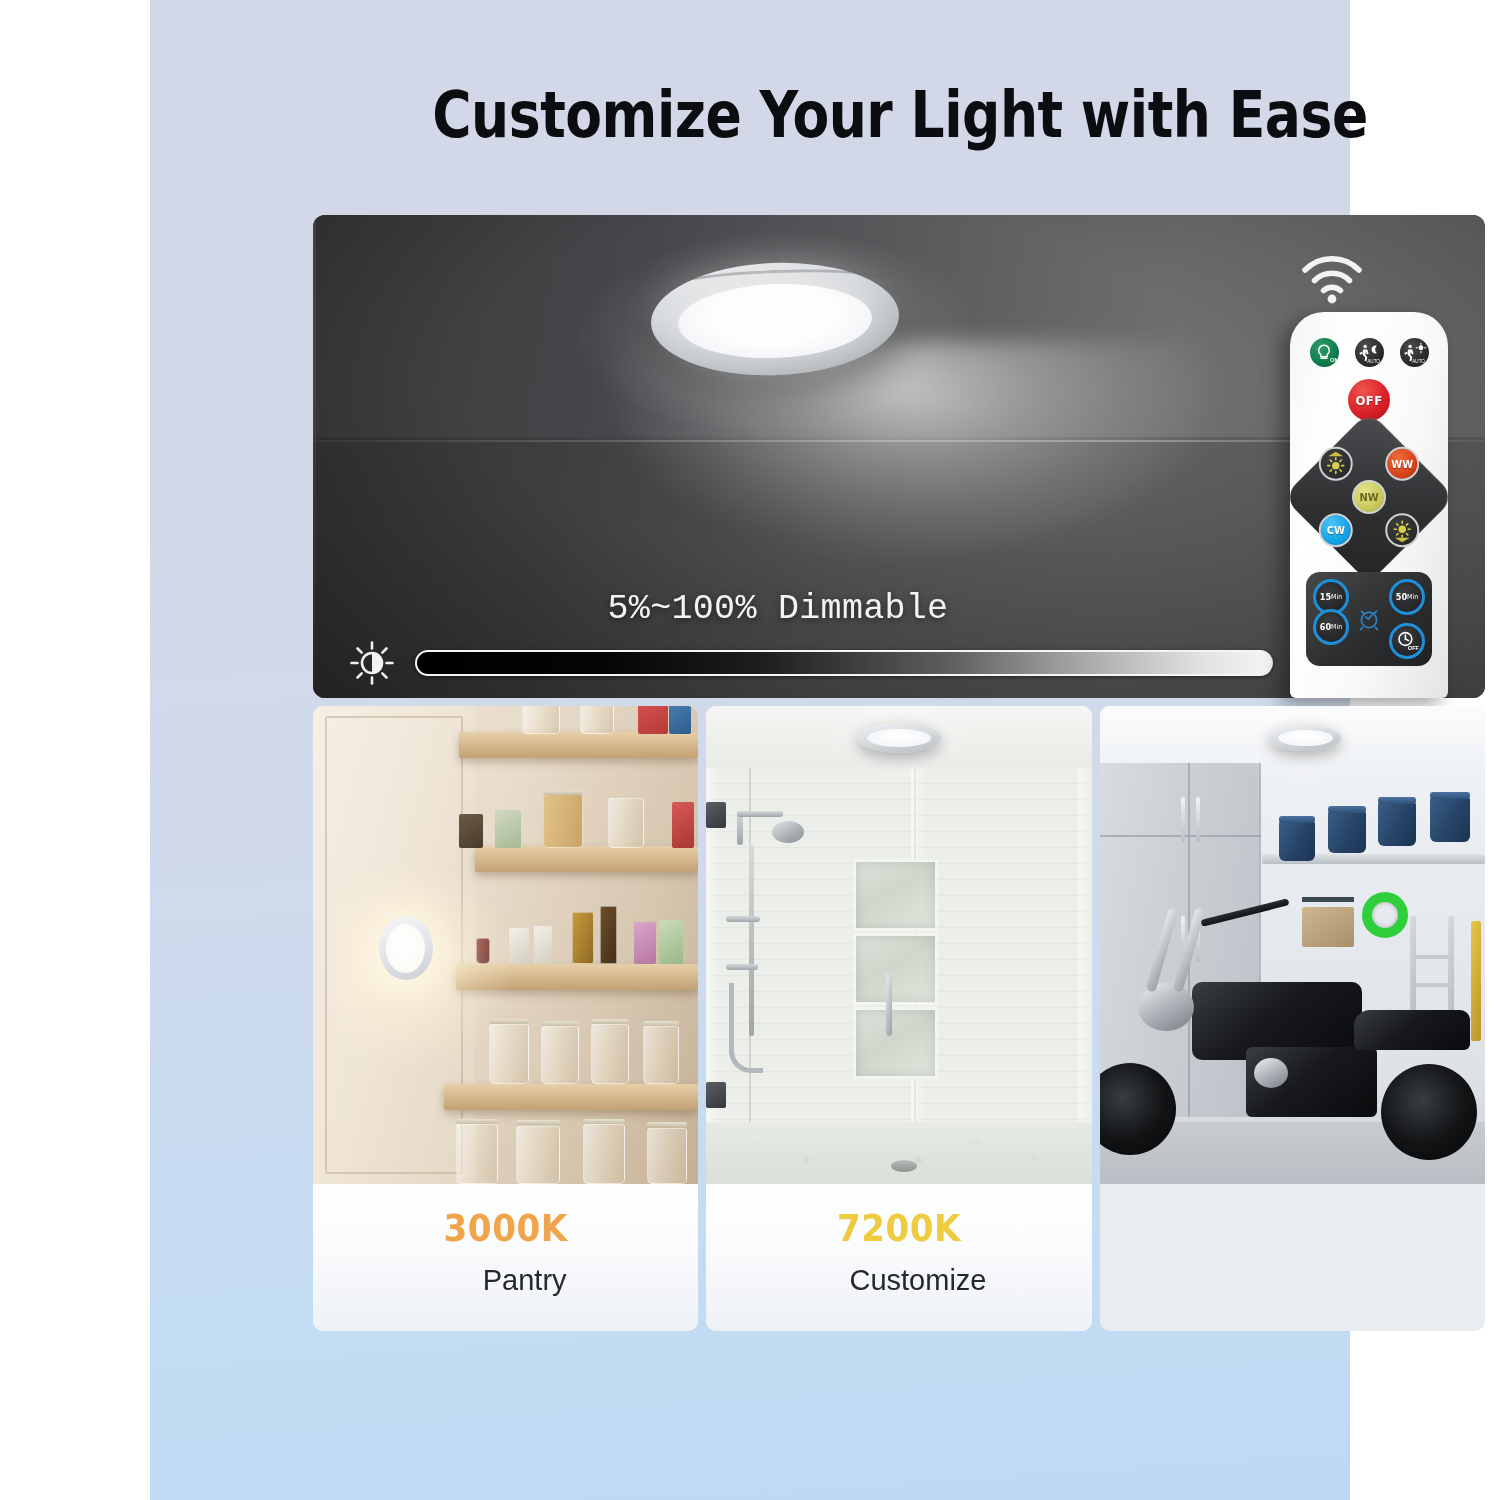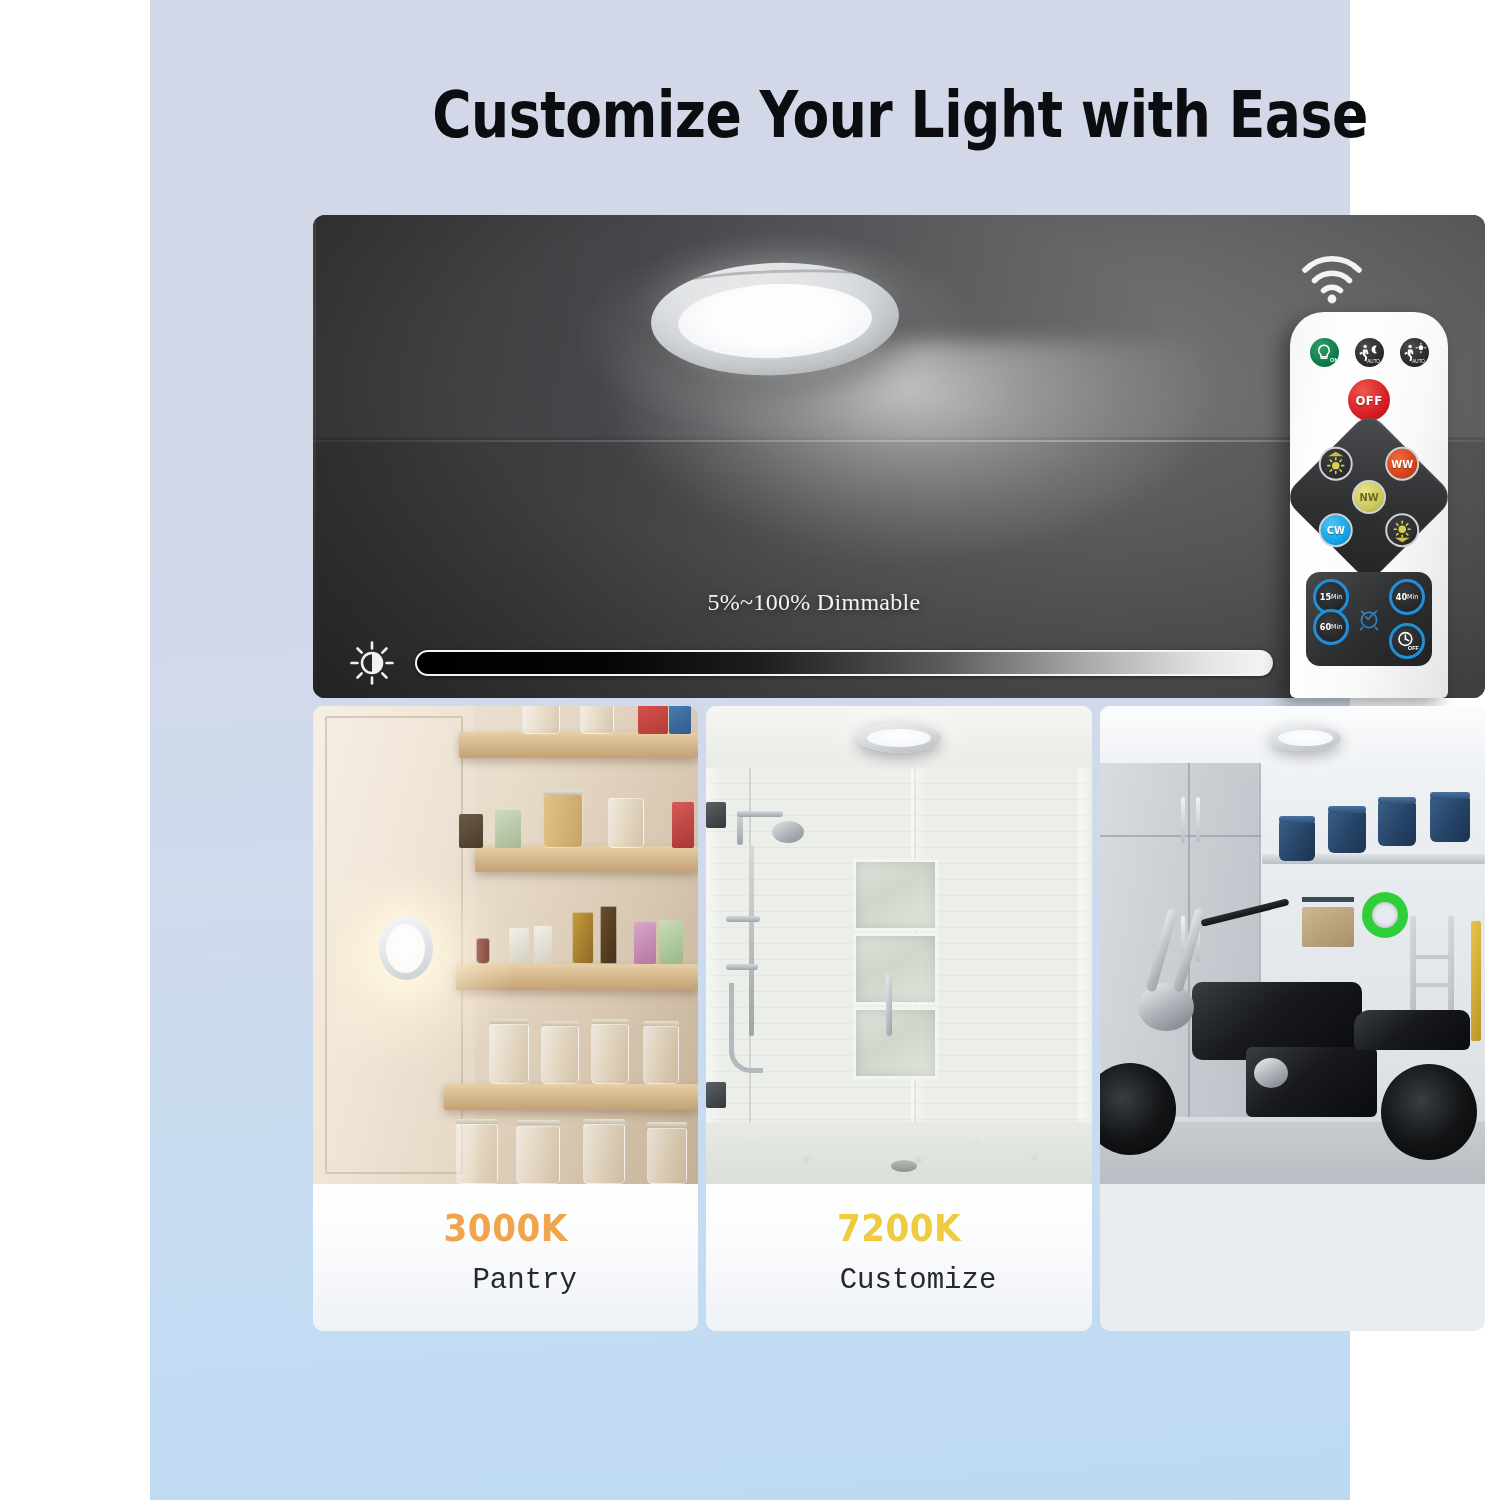--- a/index.html
+++ b/index.html
@@ -118,25 +118,24 @@
     position:absolute; right:120px; top:38px;
     width:66px; height:52px;
   }
 
   
   #dimmer-label {
     position:absolute;
     left:0; top:374px; width:930px;
     text-align:center;
     color:#f2f3f4;
-    font-size:24px;
-    font-family:Liberation Serif, serif;
+    font-size:35px;
+    font-family:Liberation Mono, monospace;
     letter-spacing:0.3px;
     text-shadow:0 2px 7px rgba(0,0,0,0.55);
-    margin-left:36px;
   }
   #dimmer-row {
     position:absolute;
     left:36px; top:425px;
     width:924px; height:46px;
     display:flex; align-items:center; gap:20px;
   }
   #brightness-icon { width:46px; height:46px; flex:none; }
   #dimmer-track {
     flex:1; height:26px;
@@ -255,21 +254,21 @@
     gap:14px;
     padding-bottom:12px;
   }
   .kelvin {
     font-family:"DejaVu Sans Condensed","Liberation Sans Narrow","Liberation Sans",sans-serif;
     font-weight:bold;
     font-size:38px;
     letter-spacing:0.5px;
   }
   .room {
-    font-family:Liberation Mono, monospace;
+    font-family:Liberation Sans, sans-serif;
     font-size:29px;
     color:#25282c;
     margin-left:38px;
   }
 
   
   .puck {
     position:absolute;
     border-radius:50%;
     background:linear-gradient(170deg,#f1f3f5,#d3d7da 55%,#b9bdc0 100%);
@@ -501,21 +500,21 @@
           </svg>
         </div>
       </div>
 
       <div id="timer-pad">
         <div class="tbtn t-tl">
           <span>15</span>
             <span class="unit">Min</span>
         </div>
         <div class="tbtn t-tr">
-          <span>40</span>
+          <span>50</span>
             <span class="unit">Min</span>
         </div>
         <div class="tbtn t-bl">
           <span>60</span>
             <span class="unit">Min</span>
         </div>
         <div class="tbtn t-br">
           <svg viewBox="0 0 30 30" width="24" height="24">
             <circle cx="13" cy="12.5" r="8" fill="none" stroke="#ffffff" stroke-width="2"></circle>
             <line x1="13" y1="12.5" x2="13" y2="7.5" stroke="#fff" stroke-width="2" stroke-linecap="round"></line>

